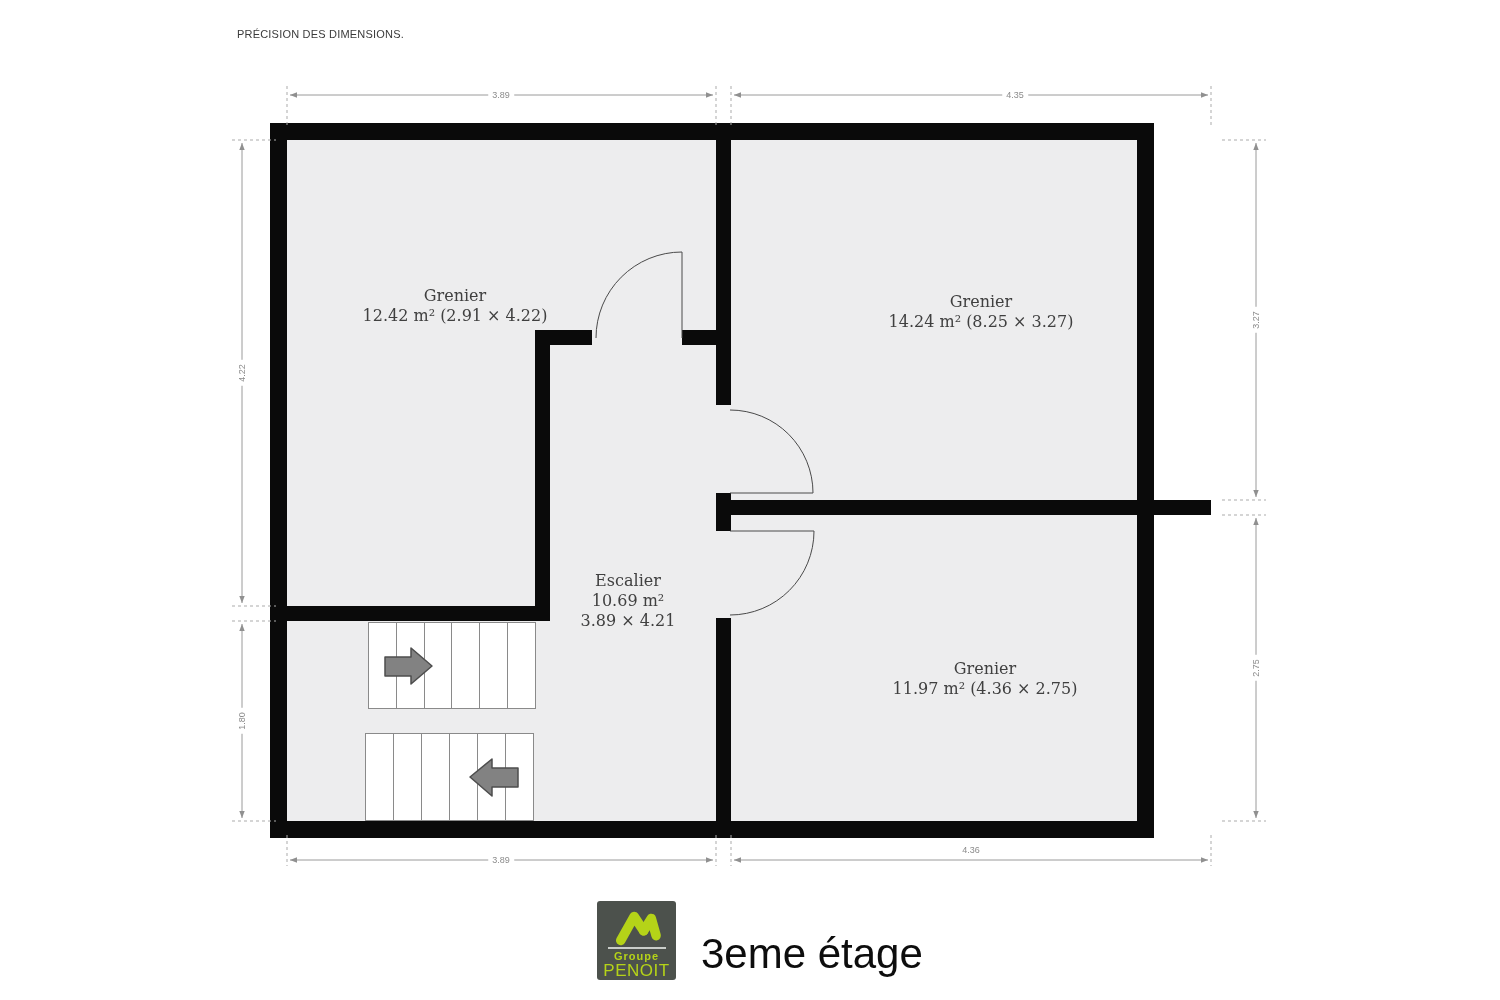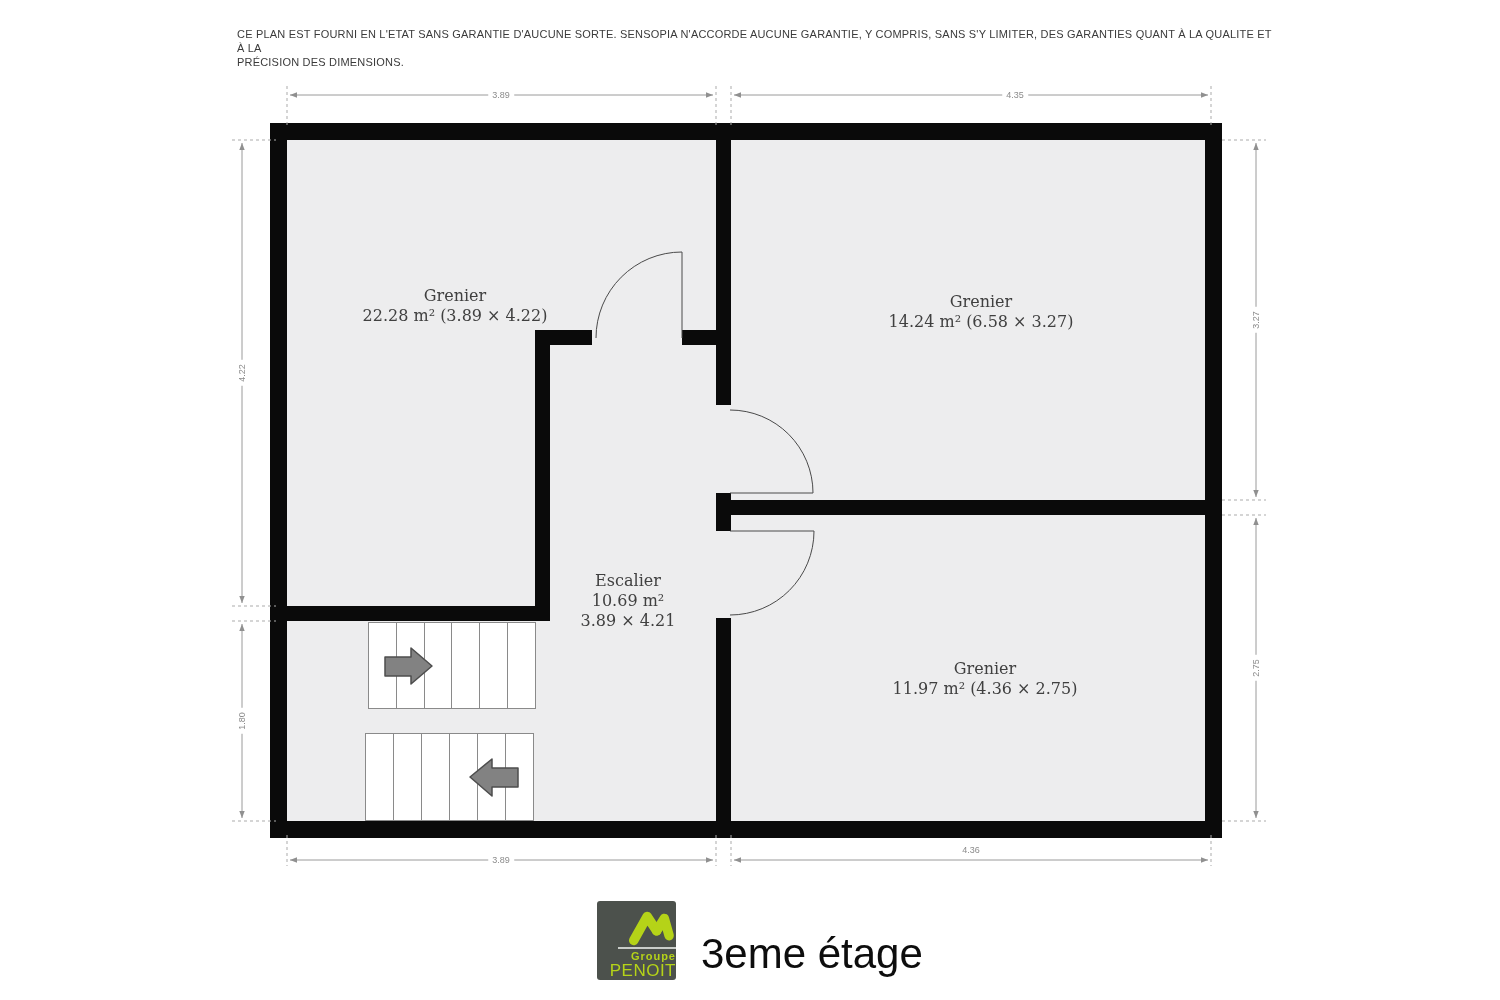--- a/index.html
+++ b/index.html
@@ -8,21 +8,21 @@
     font-family:"Liberation Sans",sans-serif;overflow:hidden;
   }
   
   .disclaimer{
     position:absolute;left:237px;top:27px;width:1040px;
     font-size:11px;line-height:14px;letter-spacing:.2px;color:#3b3b3b;
   }
   .disclaimer span{display:block;}
   
   .plan{
-    position:absolute;left:270px;top:123px;width:952px;height:715px;
+    position:absolute;left:270px;top:123px;width:884px;height:715px;
     box-sizing:border-box;border:17px solid #0a0a0a;background:#ededee;
   }
   .wall{position:absolute;background:#0a0a0a;}
   
   .room-label{
     position:absolute;transform:translate(-50%,-50%);
     font-family:"DejaVu Serif","Liberation Serif",serif;
     font-size:16px;line-height:20px;color:#404040;text-align:center;white-space:nowrap;
   }
   
@@ -37,38 +37,37 @@
     position:absolute;transform:translate(-50%,-50%);
     font-size:9px;color:#8b8b8b;background:#ffffff;padding:1px 4px;white-space:nowrap;
   }
   .dim-label.vert{transform:translate(-50%,-50%) rotate(-90deg);}
   
   .overlay{position:absolute;left:0;top:0;pointer-events:none;}
   
   .footer{position:absolute;left:597px;top:901px;display:flex;align-items:center;}
   .logo{
     width:79px;height:79px;background:#4c514c;border-radius:3px;
-    display:flex;flex-direction:column;align-items:flex-end;flex:0 0 auto;
+    display:flex;flex-direction:column;align-items:center;flex:0 0 auto;
   }
   .logo-divider{width:58px;height:2px;background:#c9cdc9;margin-top:1px;}
   .logo-groupe{
     font-size:11px;font-weight:bold;color:#b5d318;letter-spacing:1px;margin-top:1px;line-height:12px;
   }
   .logo-penoit{
     font-size:17px;font-weight:normal;color:#b5d318;letter-spacing:.5px;line-height:18px;
   }
   .floor-title{
     font-size:42px;color:#0d0d0d;margin-left:25px;margin-top:26px;white-space:nowrap;
   }
 </style>
 </head>
 <body>
 
 <div class="disclaimer">
-  <span>CE PLAN EST FOURNI EN L'ETAT SANS GARANTIE D'AUCUNE SORTE. SENSOPIA N'ACCORDE AUCUNE GARANTIE, Y COMPRIS, SANS S'Y LIMITER, DES GARANTIES QUANT À LA QUALITE ET À LA</span>
   <span>PRÉCISION DES DIMENSIONS.</span>
 </div>
 
 <div class="plan">
 
   <div class="wall" style="left:429px;top:0;width:15px;height:265px;"></div>
   <div class="wall" style="left:429px;top:353px;width:15px;height:38px;"></div>
   <div class="wall" style="left:429px;top:478px;width:15px;height:203px;"></div>
   <div class="wall" style="left:444px;top:360px;width:480px;height:15px;"></div>
   <div class="wall" style="left:248px;top:190px;width:57px;height:15px;"></div>
@@ -88,25 +87,25 @@
     <div class="tread"></div>
     <div class="tread"></div>
     <div class="tread"></div>
     <div class="tread"></div>
     <div class="tread"></div>
     <div class="tread"></div>
   </div>
 
   <div class="room-label" style="left:168px;top:166px;">
     <div>Grenier</div>
-    <div>22.28 m² (3.89 × 4.22)</div>
+    <div>12.42 m² (2.91 × 4.22)</div>
   </div>
   <div class="room-label" style="left:694px;top:172px;">
     <div>Grenier</div>
-    <div>14.24 m² (6.58 × 3.27)</div>
+    <div>14.24 m² (8.25 × 3.27)</div>
   </div>
   <div class="room-label" style="left:341px;top:461px;">
     <div>Escalier</div>
     <div>10.69 m²</div>
     <div>3.89 × 4.21</div>
   </div>
   <div class="room-label" style="left:698px;top:539px;">
     <div>Grenier</div>
     <div>11.97 m² (4.36 × 2.75)</div>
   </div>

